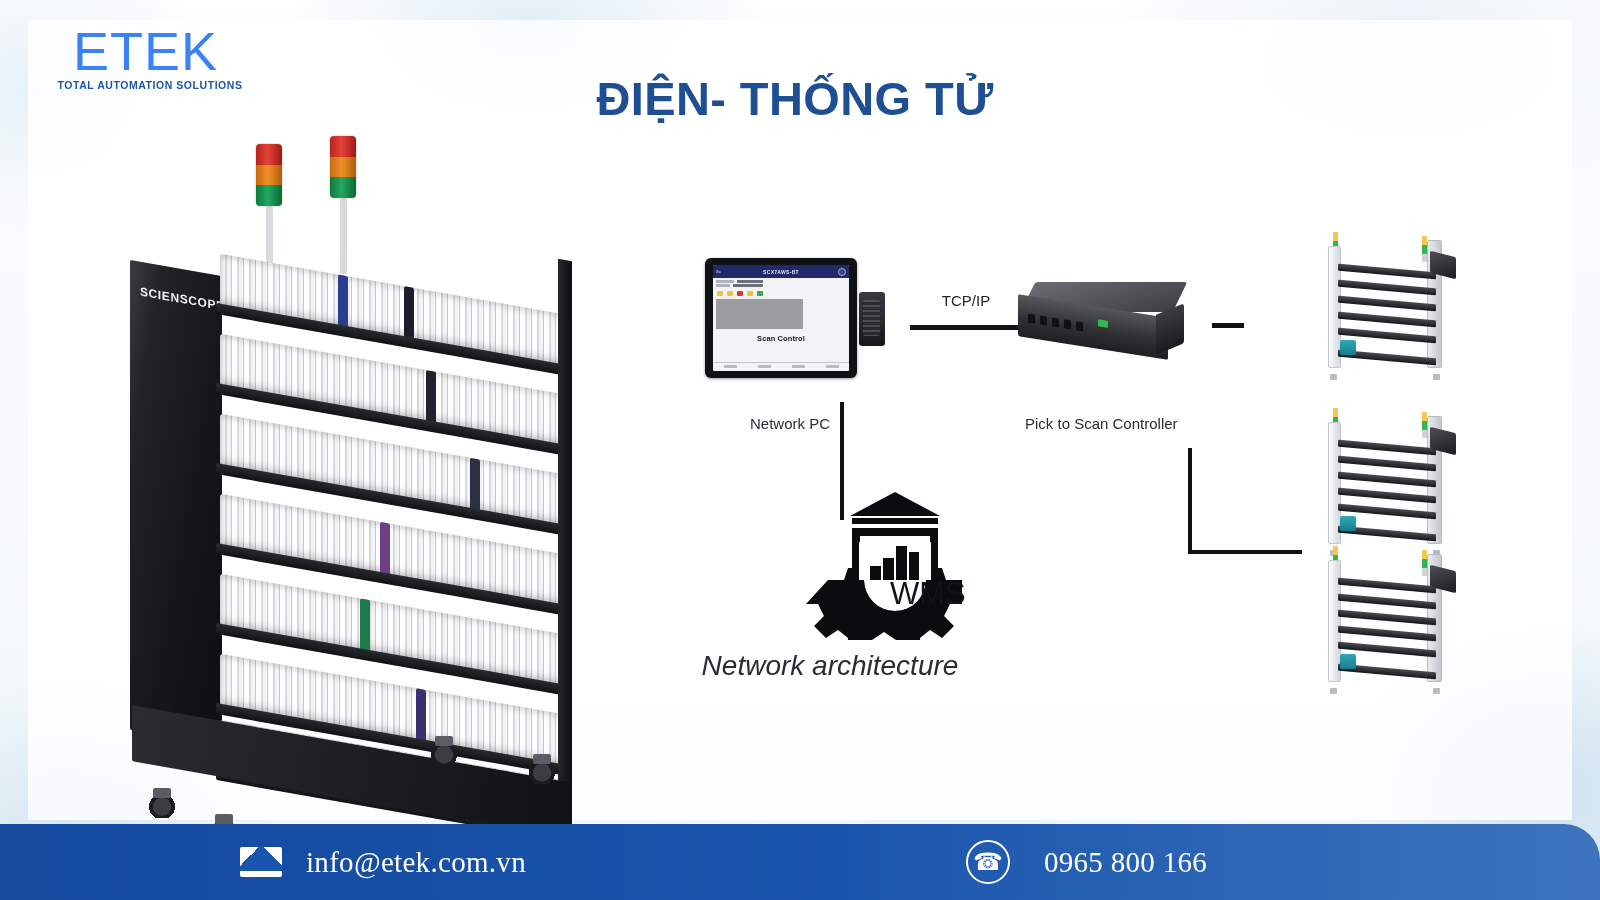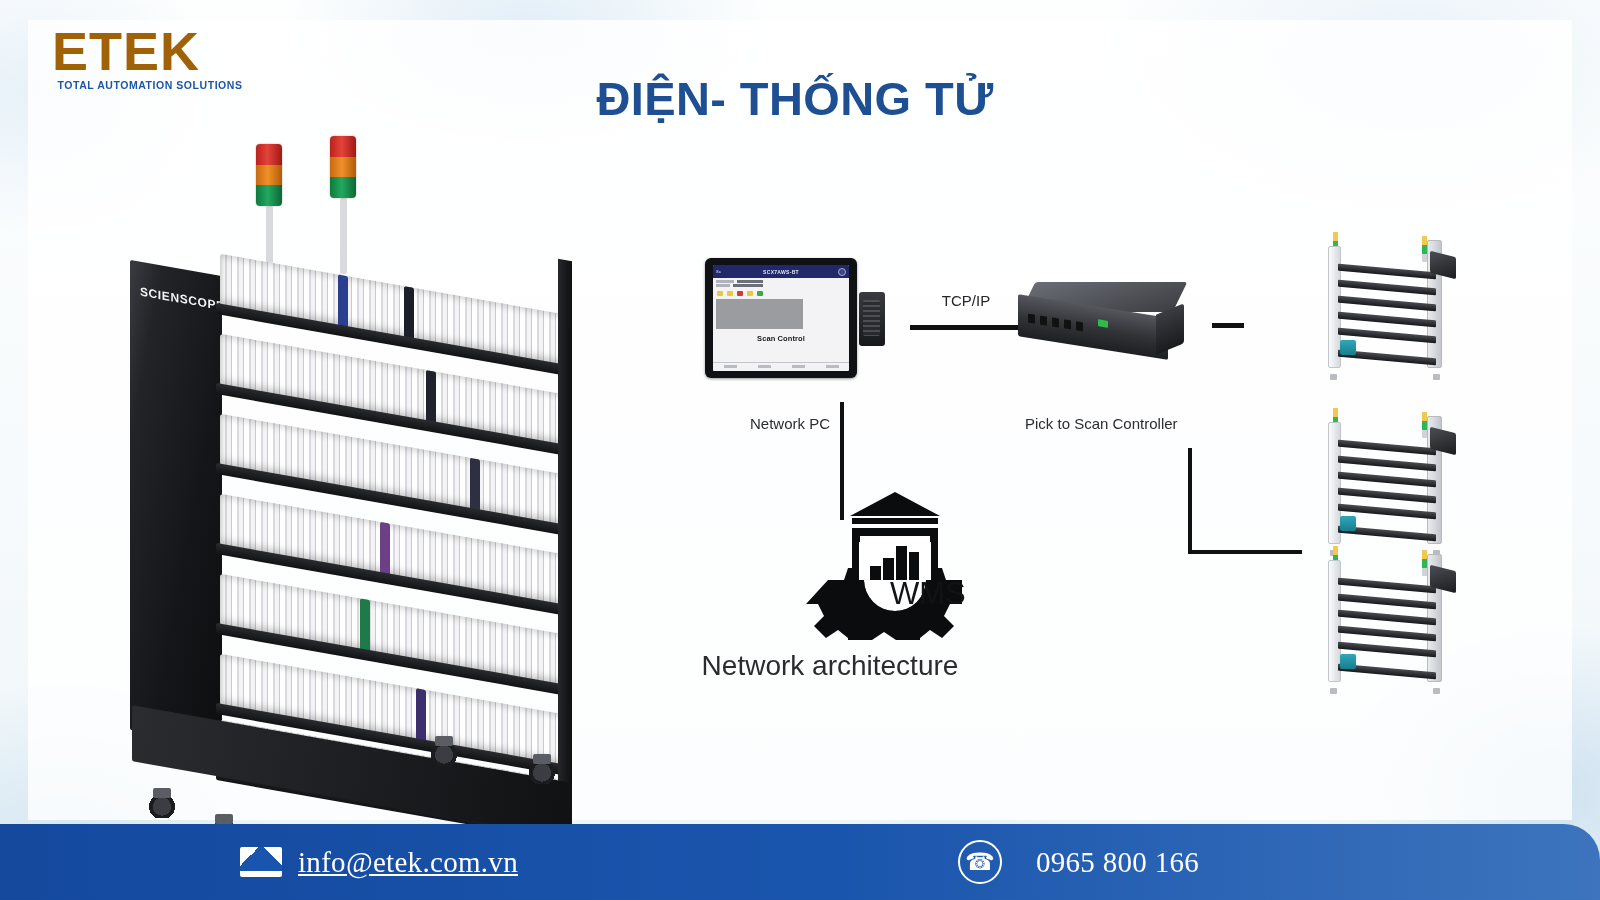--- a/index.html
+++ b/index.html
@@ -33,26 +33,27 @@
   }
 
   
   #logo {
     position: absolute; left: 52px; top: 26px;
     width: 200px; height: 72px;
     z-index: 6;
   }
   #logo .wordmark {
     font-family: "Liberation Sans", sans-serif;
-    font-weight: 700;
+    font-weight: 400;
     font-size: 54px;
     letter-spacing: 1px;
-    color: #a16207;
+    color: #3b82f6;
     line-height: 50px;
     font-stretch: condensed;
+    margin-left: 21px;
   }
   #logo .tagline {
     font-family: "Liberation Sans", sans-serif;
     font-weight: 700;
     font-size: 10.5px;
     letter-spacing: .55px;
     color: #1c56a8;
     margin-top: 3px;
     text-align: center;
     width: 196px;
@@ -251,20 +252,21 @@
 
   #wms-group { position:absolute; left:30px; top:250px; width:300px; height:170px;text-align:right; }
   #wms-label {
     position:absolute; left:200px; top:96px;
     font-size:31px; color:#121316; font-family:"Liberation Sans", sans-serif;
   }
   #net-arch {
     position:absolute; left:0px; top:420px; width:340px;
     text-align:center; font-size:28px; color:#2a2c30;
     font-family:"Liberation Sans", sans-serif;
+    font-style:italic;
   }
 
   
   .rack { position:absolute; width:140px; height:150px; z-index:5; }
   .rack .r-post-l {
     position:absolute; left:12px; top:14px; width:13px; height:122px;
     background:linear-gradient(90deg,#fafbfc,#d5d9dd);
     border:1px solid #c2c6cb; border-radius:2px;
   }
   .rack .r-post-r {
@@ -580,19 +582,19 @@
   <div class="r-shelf" style="top:122px; width:98px; transform:skewY(5deg);"></div>
   <div class="r-teal" style="top:108px;"></div>
   <div class="r-term"></div>
   <div class="r-foot" style="left:14px;"></div>
   <div class="r-foot" style="right:16px;"></div>
 </div>
 
 <div id="footer">
   <div class="item" style="margin-left:240px;">
     <div id="mail-icon"></div>
-    <div class="txt" style="margin-left:16px;text-decoration:underline;">info@etek.com.vn</div>
+    <div class="txt" style="margin-left:24px;">info@etek.com.vn</div>
   </div>
   <div class="item" style="margin-left:440px;">
     <div id="phone-icon">☎</div>
     <div class="txt" style="margin-left:34px;">0965 800 166</div>
   </div>
 </div>
 
 </body></html>

